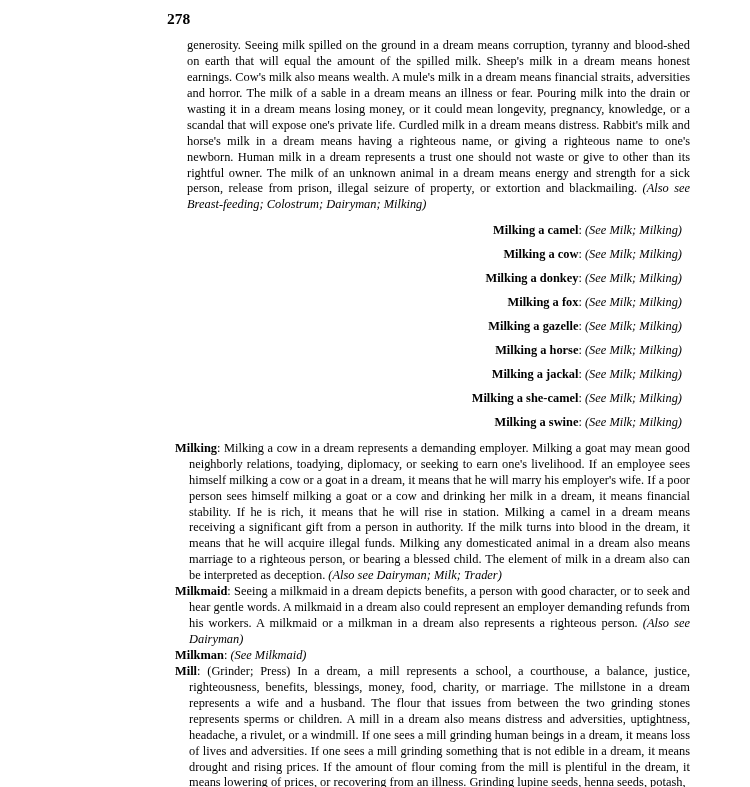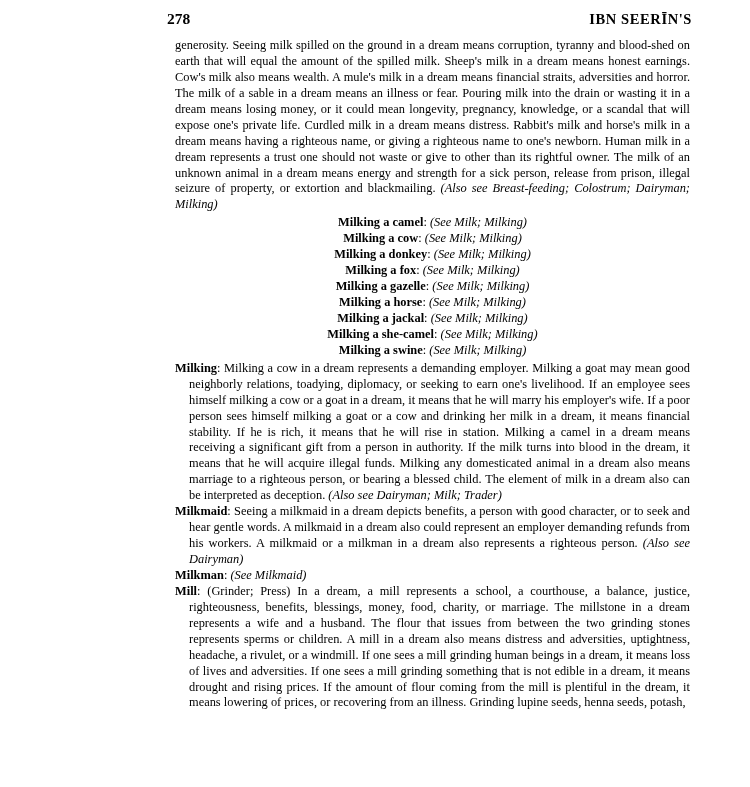--- a/index.html
+++ b/index.html
@@ -46,49 +46,48 @@
   }
   .body {
     font-size: 12.4px;
     line-height: 1.285;
     text-align: justify;
     text-justify: inter-word;
     -webkit-hyphens: auto;
     hyphens: auto;
   }
   p.para {
-    margin: 0 0 0 0;
+    margin: 0 0 0 12px;
     text-align: justify;
   }
   p.entry {
     margin: 0;
     text-indent: -14px;
     padding-left: 14px;
     text-align: justify;
   }
   p.list-entry {
-    margin: 0;
-    text-align: center;
+    margin: 8px;
+    text-align: right;
   }
   .term {
     font-weight: bold;
   }
   .ital {
     font-style: italic;
   }
   .spacer-sm { height: 2px; }
 </style>
 </head>
 <body>
 
 <div class="page">
 
   <div class="header">
     <div class="folio">278</div>
-    <div class="running-head">IBN SEERĪN'S</div>
   </div>
 
   <div class="body">
 
     <p class="para"><span>generosity. Seeing milk spilled on the ground in a dream means corruption, tyranny and blood-shed on earth that will equal the amount of the spilled milk. Sheep's milk in a dream means honest earnings. Cow's milk also means wealth. A mule's milk in a dream means financial straits, adversities and horror. The milk of a sable in a dream means an illness or fear. Pouring milk into the drain or wasting it in a dream means losing money, or it could mean longevity, pregnancy, knowledge, or a scandal that will expose one's private life. Curdled milk in a dream means distress. Rabbit's milk and horse's milk in a dream means having a righteous name, or giving a righteous name to one's newborn. Human milk in a dream represents a trust one should not waste or give to other than its rightful owner. The milk of an unknown animal in a dream means energy and strength for a sick person, release from prison, illegal seizure of property, or extortion and blackmailing. </span><span class="ital">(Also see Breast-feeding; Colostrum; Dairyman; Milking)</span></p>
 
     <div class="spacer-sm"></div>
 
     <p class="list-entry"><span class="term">Milking a camel</span>: <span class="ital">(See Milk; Milking)</span></p>
     <p class="list-entry"><span class="term">Milking a cow</span>: <span class="ital">(See Milk; Milking)</span></p>

